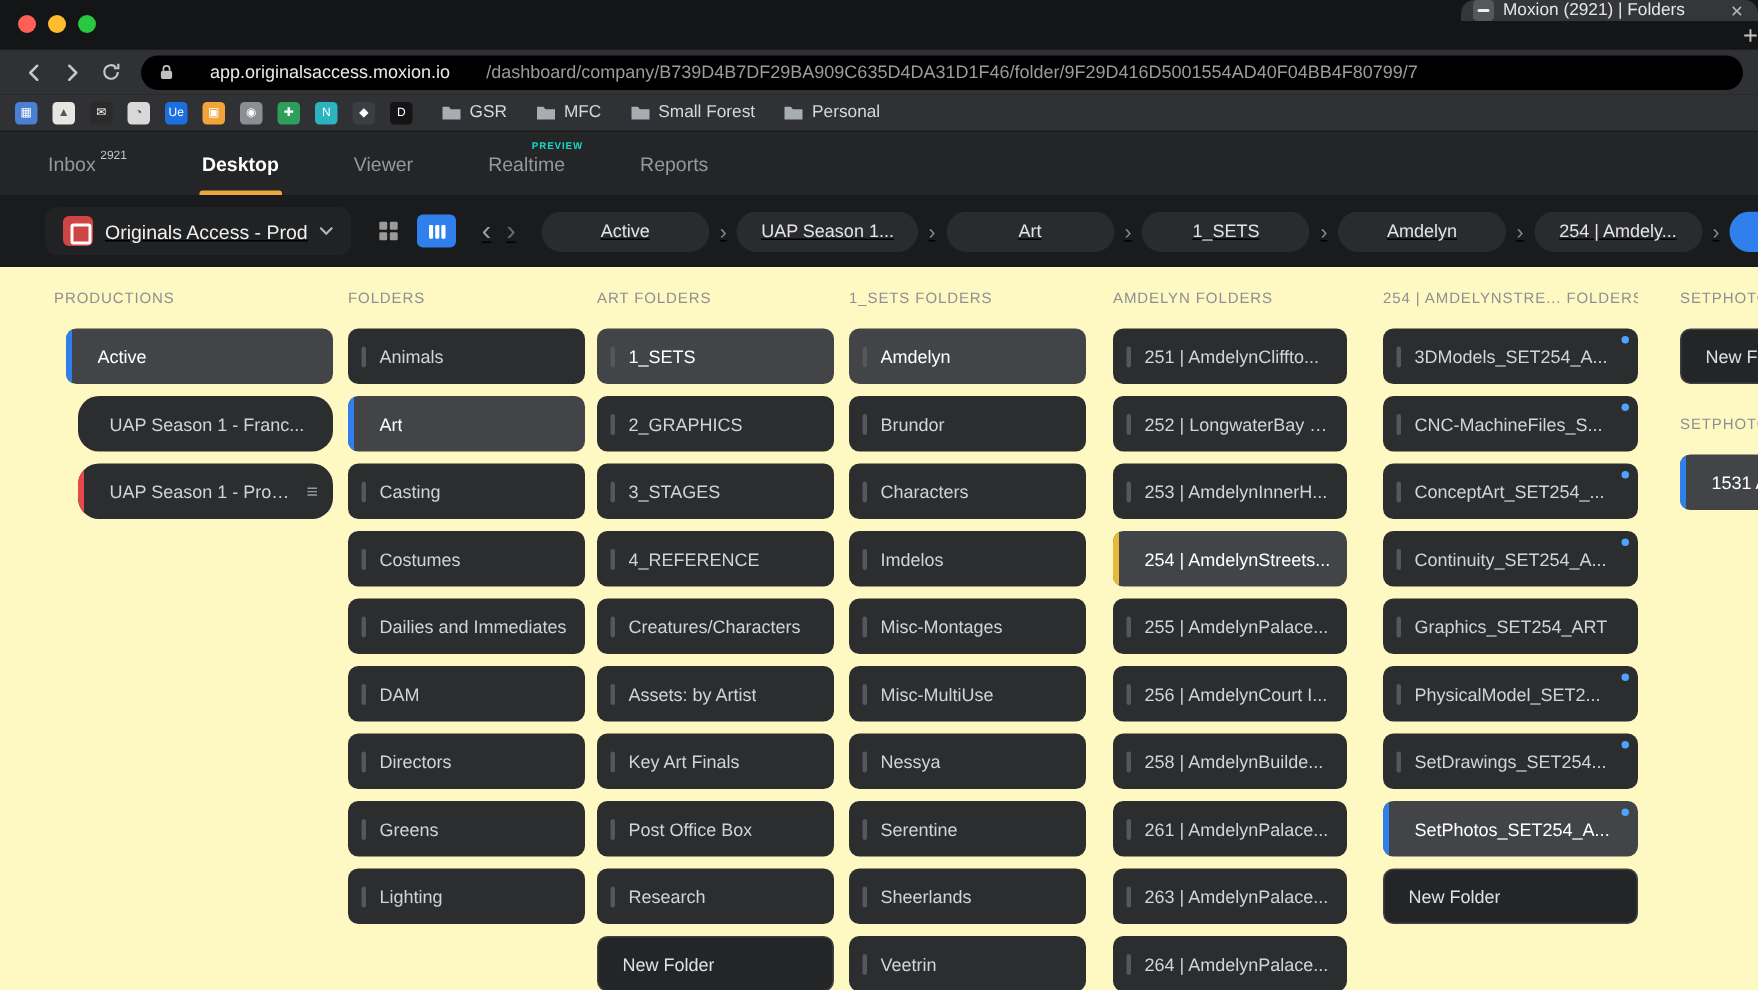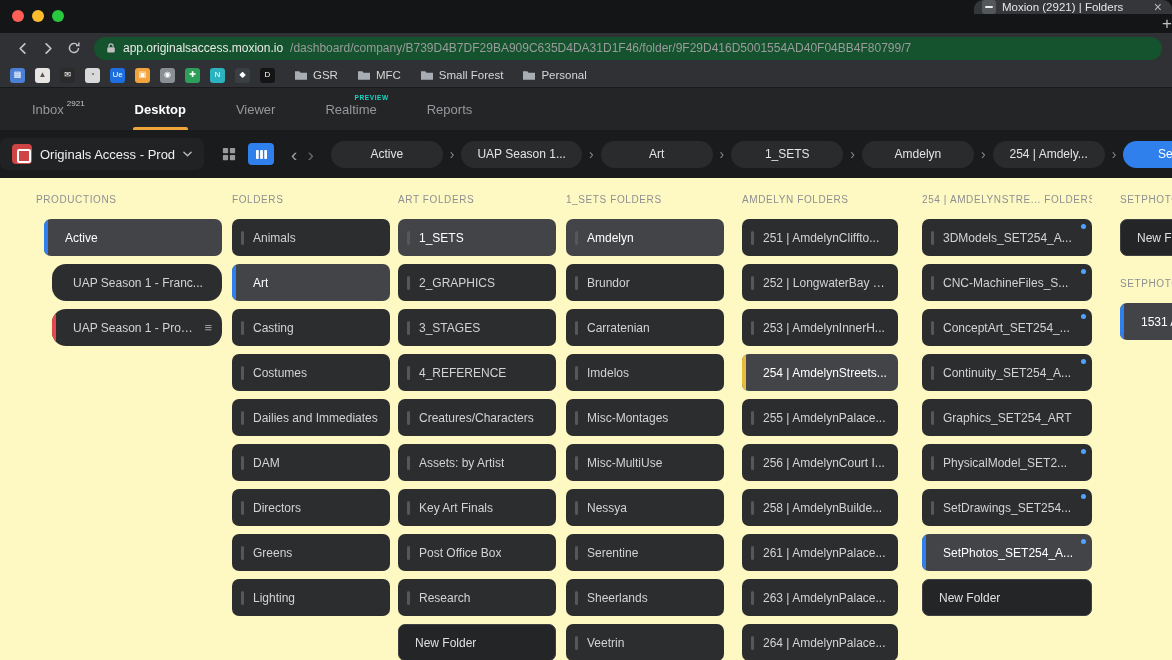--- a/index.html
+++ b/index.html
@@ -15,22 +15,22 @@
   .tab { margin-left:58px; height:27px; width:198px; background:#343639;
     border-radius:9px 9px 0 0; display:flex; align-items:center; padding:0 8px; gap:6px; }
   .tab-favicon{ width:14px;height:14px;border-radius:3px;background:#55585b;position:relative;flex:0 0 auto;}
   .tab-favicon::after{content:'';position:absolute;left:3px;top:6px;right:3px;height:2px;background:#eee;border-radius:1px;}
   .tab-title{ font-size:11.5px;color:#e6e6e6;flex:1;overflow:hidden;white-space:nowrap;text-overflow:ellipsis;}
   .tab-close{ color:#b9b9b9;font-size:14px;line-height:1;padding:0 2px;cursor:pointer;}
   .newtab{ color:#c0c0c0;font-size:17px;margin:0 0 5px 14px;cursor:pointer;}
 
   .urlbar { height:30px; background:#2f3134; display:flex; align-items:center; padding:0 10px; gap:2px; }
   .nav-icon{ width:24px;height:24px;display:flex;align-items:center;justify-content:center;flex:0 0 auto;}
-  .url-field{ flex:1;height:23px;background:#14532d;border-radius:12px;display:flex;align-items:center;
-    padding:0 12px;gap:7px;overflow:hidden;margin-left:6px;}
+  .url-field{ flex:1;height:23px;background:#000000;border-radius:12px;display:flex;align-items:center;
+    padding:0 12px;gap:24px;overflow:hidden;margin-left:6px;}
   .url-domain{font-size:12px;color:#eaeaea;white-space:nowrap;}
   .url-path{font-size:12px;color:#9a9b9d;white-space:nowrap;overflow:hidden;}
 
   .bookmarksbar { height:25px; background:#2f3134; display:flex; align-items:center;
     padding:0 10px; gap:10px; border-bottom:1px solid rgba(0,0,0,.45); }
   .favicon{ width:15px;height:15px;border-radius:3px;display:flex;align-items:center;justify-content:center;
     font-size:8px;color:#fff;flex:0 0 auto;overflow:hidden;line-height:1;}
   .bm-folder{ display:flex;align-items:center;gap:5px;margin-left:9px;color:#d6d7d8;font-size:11.5px;
     white-space:nowrap;cursor:pointer;}
 
@@ -40,21 +40,21 @@
   .nav-item{ position:relative;height:100%;display:flex;align-items:center;font-size:13px;
     color:#96989b;cursor:pointer;white-space:nowrap;}
   .nav-item.active{ color:#ffffff;font-weight:bold;}
   .nav-item.active::after{ content:'';position:absolute;left:-2px;right:-2px;bottom:0;height:3px;
     background:#eda73b;border-radius:2px 2px 0 0;}
   .nav-badge{ font-size:8px;color:#c4c6c8;margin-left:3px;transform:translateY(-6px);display:inline-block;}
   .nav-tag{ position:absolute;top:6px;right:-12px;font-size:6.5px;color:#17d7c6;
     letter-spacing:.6px;font-weight:bold;}
 
   
-  .toolbar{ height:48px;background:#1a1b1c;display:flex;align-items:center;overflow:hidden;}
+  .toolbar{ height:48px;background:#1a1b1c;display:flex;align-items:center;padding-left:30px;overflow:hidden;text-decoration:underline;}
   .workspace{ display:flex;align-items:center;gap:8px;background:#212224;height:32px;
     padding:0 12px;border-radius:8px;cursor:pointer;flex:0 0 auto;}
   .ws-icon{ width:20px;height:20px;border-radius:4px;background:#cf4545;position:relative;}
   .ws-icon::after{ content:'';position:absolute;left:5px;top:5px;width:10px;height:10px;
     border:2px solid #fff;border-radius:2px;}
   .ws-label{ font-size:13px;color:#f0f0f0;white-space:nowrap;}
   .view-toggles{ display:flex;align-items:center;gap:6px;margin-left:12px;flex:0 0 auto;}
   .vt{ width:26px;height:22px;border:none;background:transparent;display:flex;align-items:center;
     justify-content:center;border-radius:4px;padding:0;cursor:pointer;}
   .vt.cols{ background:#2f80ed;}
@@ -348,21 +348,21 @@
       <div class="item selected">
         <span class="tick"></span>
         <span class="item-label">Amdelyn</span>
       </div>
       <div class="item">
         <span class="tick"></span>
         <span class="item-label">Brundor</span>
       </div>
       <div class="item">
         <span class="tick"></span>
-        <span class="item-label">Carratenian</span>
+        <span class="item-label">Characters</span>
       </div>
       <div class="item">
         <span class="tick"></span>
         <span class="item-label">Imdelos</span>
       </div>
       <div class="item">
         <span class="tick"></span>
         <span class="item-label">Misc-Montages</span>
       </div>
       <div class="item">

